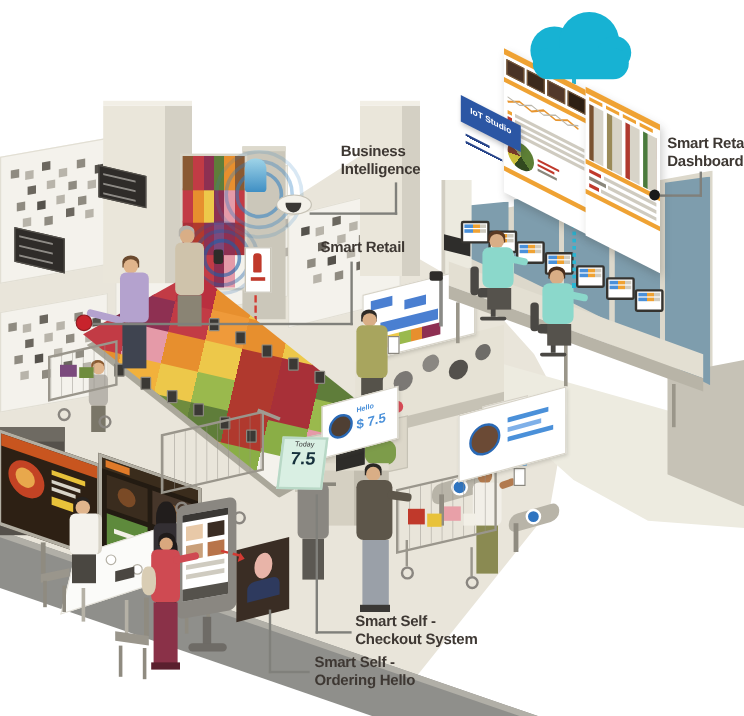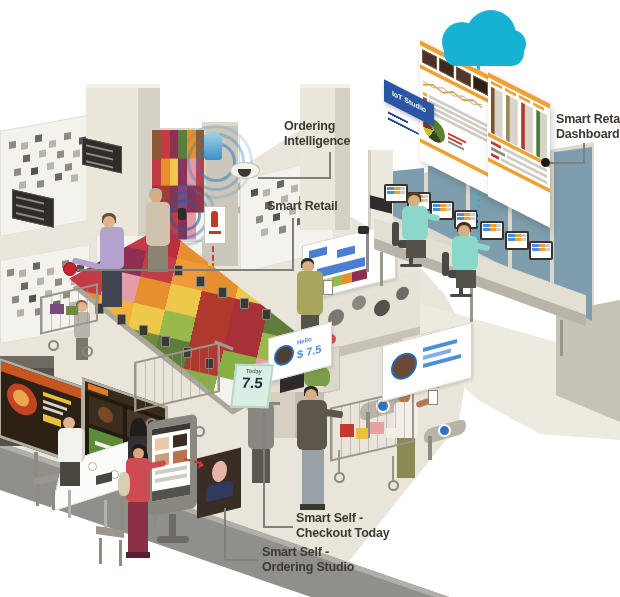--- a/index.html
+++ b/index.html
@@ -511,32 +511,32 @@
   <div class="ab" style="left:63px;top:262px;width:12px;height:12px;border-radius:50%;background:#c8232c;border:1px solid #8e1a20;z-index:21"></div>
   <div class="ab leader" style="left:583px;top:143px;width:2px;height:21px"></div>
   <div class="ab leader" style="left:547px;top:162px;width:38px;height:2px"></div>
   <div class="ab" style="left:541px;top:158px;width:9px;height:9px;border-radius:50%;background:#1a1a1a;z-index:32"></div>
   <div class="ab leader" style="left:263px;top:412px;width:2px;height:116px"></div>
   <div class="ab leader" style="left:263px;top:526px;width:30px;height:2px"></div>
   <div class="ab leader" style="left:224px;top:508px;width:2px;height:53px"></div>
   <div class="ab leader" style="left:224px;top:559px;width:34px;height:2px"></div>
 
   <div class="ab lbl" style="left:284px;top:119px">
-    <span style="display:block">Ordering</span>
+    <span style="display:block">Business</span>
     <span style="display:block">Intelligence</span>
   </div>
   <div class="ab lbl" style="left:267px;top:199px">
     <span>Smart Retail</span>
   </div>
   <div class="ab lbl" style="left:556px;top:112px">
     <span style="display:block">Smart Retail</span>
     <span style="display:block">Dashboard</span>
   </div>
   <div class="ab lbl" style="left:296px;top:511px">
     <span style="display:block">Smart Self -</span>
-    <span style="display:block">Checkout Today</span>
+    <span style="display:block">Checkout System</span>
   </div>
   <div class="ab lbl" style="left:262px;top:545px">
     <span style="display:block">Smart Self -</span>
-    <span style="display:block">Ordering Studio</span>
+    <span style="display:block">Ordering Hello</span>
   </div>
 
 </div>
 
 </body></html>

